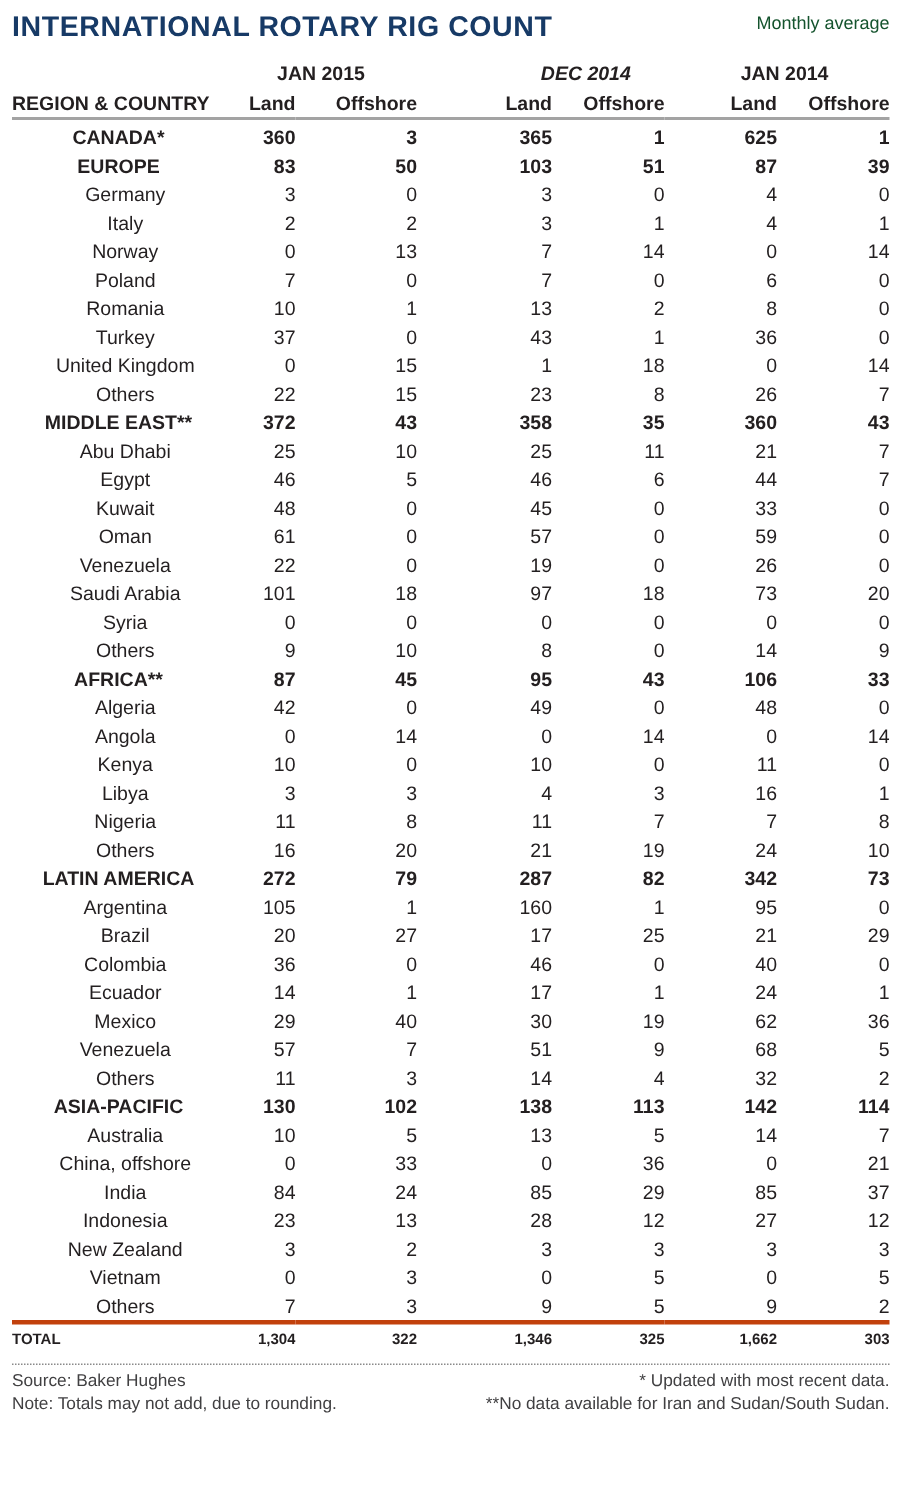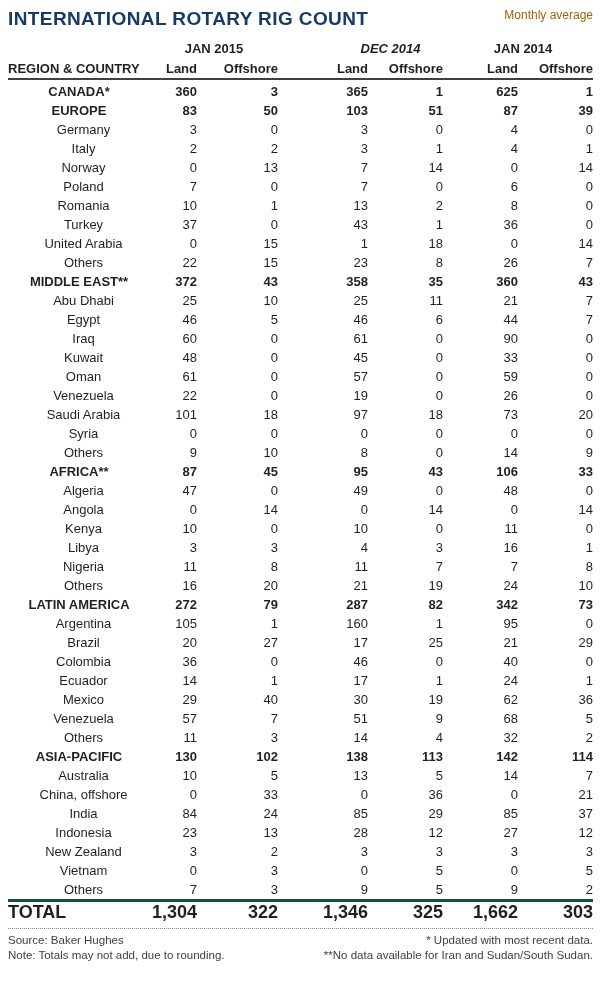--- a/index.html
+++ b/index.html
@@ -1,33 +1,33 @@
 <!DOCTYPE html>
 <html><head>
 <meta charset="utf-8">
 <style>
   html,body{margin:0;padding:0;background:#ffffff;}
   body{font-family:"Liberation Sans","DejaVu Sans",sans-serif;color:#231f20;}
   .fig{position:relative;width:600px;height:1007px;overflow:hidden;box-sizing:border-box;padding:8px 7px 0 8px;background:#fff;}
   .head{display:flex;justify-content:space-between;align-items:flex-start;height:24px;margin-bottom:7px;}
   .title{font-size:19px;font-weight:bold;letter-spacing:0.4px;color:#173a66;margin:0;}
-  .subtitle{font-size:12px;color:#a16207;}
+  .subtitle{font-size:12px;color:#14532d;}
   table{width:585px;border-collapse:collapse;table-layout:fixed;}
   td,th{padding:0;margin:0;white-space:nowrap;overflow:hidden;}
   tr.periods td{font-size:13px;font-weight:bold;text-align:center;height:17px;vertical-align:bottom;padding-bottom:2px;}
   tr.periods td.p2{padding-left:60px;font-style:italic;}
   tr.periods td.p3{padding-left:10px;}
-  tr.cols th{font-size:13px;font-weight:bold;text-align:right;height:18px;vertical-align:bottom;border-bottom:2px solid #404040;padding-bottom:2px;}
+  tr.cols th{font-size:13px;font-weight:bold;text-align:right;height:18px;vertical-align:bottom;border-bottom:2px solid #a3a3a3;padding-bottom:2px;}
   tr.cols th.lbl{text-align:left;}
   tbody td{font-size:13px;height:19px;line-height:19px;text-align:right;vertical-align:middle;}
   tbody td.lbl{text-align:center;padding-left:9px;}
   tbody tr.region td{font-weight:bold;}
   tbody tr.region td.lbl{padding-left:0;}
   tbody tr:first-child td{padding-top:2px;}
-  tfoot td{font-size:18px;font-weight:bold;text-align:right;height:21px;line-height:21px;border-top:3px solid #14532d;vertical-align:middle;}
+  tfoot td{font-size:10px;font-weight:bold;text-align:right;height:21px;line-height:21px;border-top:3px solid #c2410c;vertical-align:middle;}
   tfoot td.lbl{text-align:left;}
   .footer{width:585px;margin-top:5px;border-top:1px dotted #8a8a8a;padding-top:4px;display:flex;justify-content:space-between;font-size:11.5px;line-height:15px;color:#414042;}
   .footer .fr{text-align:right;}
 </style>
 </head>
 <body>
 
 <div class="fig">
   <div class="head">
     <h1 class="title">INTERNATIONAL ROTARY RIG COUNT</h1>
@@ -128,21 +128,21 @@
         <tr>
     <td class="lbl">Turkey</td>
     <td>37</td>
     <td>0</td>
     <td>43</td>
     <td>1</td>
     <td>36</td>
     <td>0</td>
   </tr>
         <tr>
-    <td class="lbl">United Arabia</td>
+    <td class="lbl">United Kingdom</td>
     <td>0</td>
     <td>15</td>
     <td>1</td>
     <td>18</td>
     <td>0</td>
     <td>14</td>
   </tr>
         <tr>
     <td class="lbl">Others</td>
     <td>22</td>
@@ -173,29 +173,20 @@
         <tr>
     <td class="lbl">Egypt</td>
     <td>46</td>
     <td>5</td>
     <td>46</td>
     <td>6</td>
     <td>44</td>
     <td>7</td>
   </tr>
         <tr>
-    <td class="lbl">Iraq</td>
-    <td>60</td>
-    <td>0</td>
-    <td>61</td>
-    <td>0</td>
-    <td>90</td>
-    <td>0</td>
-  </tr>
-        <tr>
     <td class="lbl">Kuwait</td>
     <td>48</td>
     <td>0</td>
     <td>45</td>
     <td>0</td>
     <td>33</td>
     <td>0</td>
   </tr>
         <tr>
     <td class="lbl">Oman</td>
@@ -246,21 +237,21 @@
     <td class="lbl">AFRICA**</td>
     <td>87</td>
     <td>45</td>
     <td>95</td>
     <td>43</td>
     <td>106</td>
     <td>33</td>
   </tr>
         <tr>
     <td class="lbl">Algeria</td>
-    <td>47</td>
+    <td>42</td>
     <td>0</td>
     <td>49</td>
     <td>0</td>
     <td>48</td>
     <td>0</td>
   </tr>
         <tr>
     <td class="lbl">Angola</td>
     <td>0</td>
     <td>14</td>

